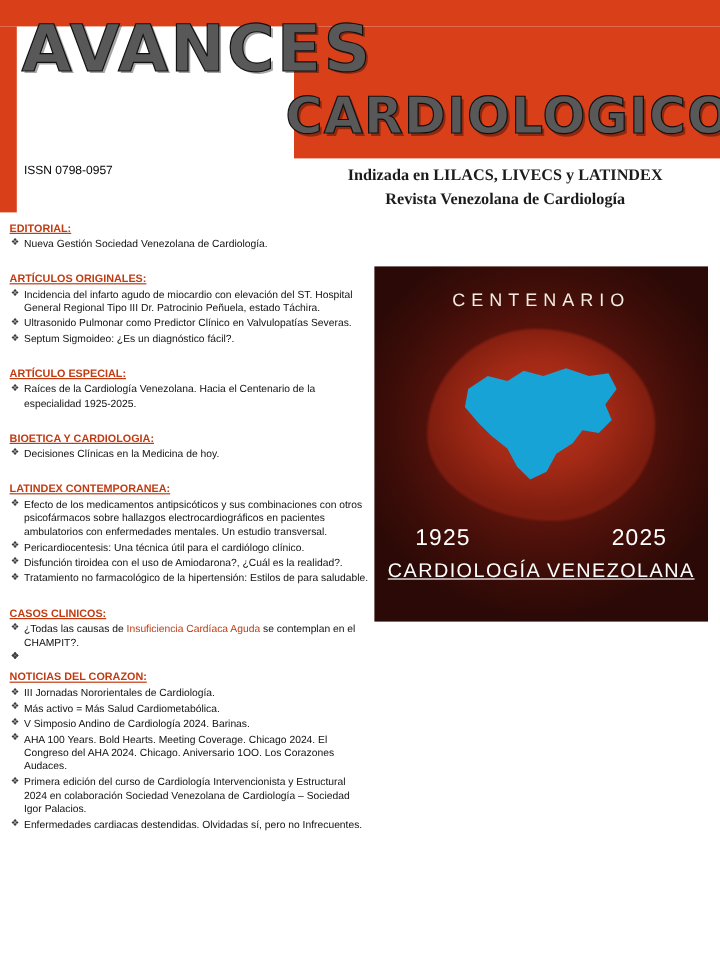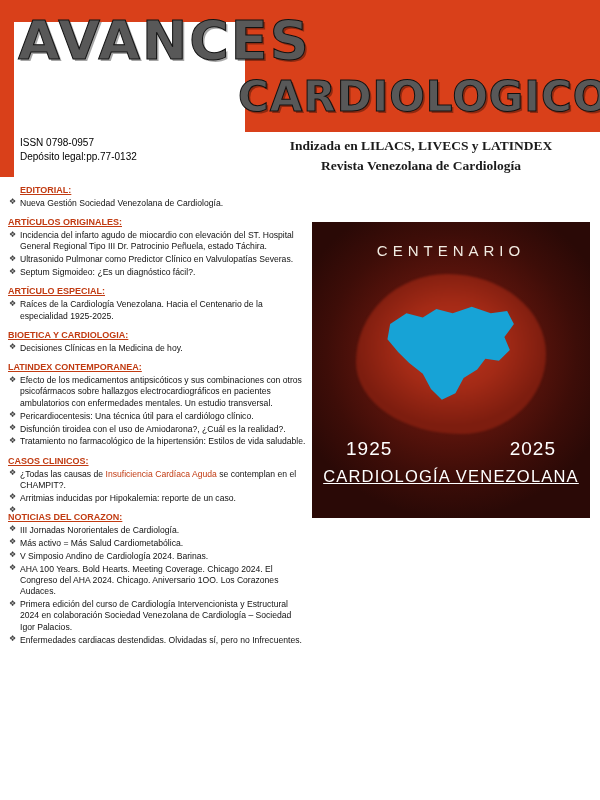--- a/index.html
+++ b/index.html
@@ -110,24 +110,24 @@
     width: 300px;
     font-size: 8.6px;
     line-height: 1.32;
     color: #111;
   }
   .sec-head {
     color: #c13b12;
     font-weight: bold;
     font-size: 9px;
     text-decoration: underline;
-    margin-top: 8px;
+    margin-top: 18px;
     margin-bottom: 1px;
   }
-  .sec-head.first { margin-top: 0; margin-left: 12px; }
+  .sec-head.first { margin-top: 0; }
   .entry {
     position: relative;
     padding-left: 12px;
     margin-bottom: 1.5px;
     text-align: left;
   }
   .entry .bullet {
     position: absolute;
     left: 1px;
     top: -0.5px;
@@ -220,21 +220,20 @@
   <div class="masthead">
     <div class="red-band-top"></div>
     <div class="red-block-right"></div>
     <div class="red-strip-left"></div>
 
     <div class="title-avances">AVANCES</div>
     <div class="title-cardio">CARDIOLOGICOS</div>
 
     <div class="issn">
       <div>ISSN 0798-0957</div>
-      <div>Depósito legal:pp.77-0132</div>
     </div>
 
     <div class="subtitle">
       <div>Indizada en LILACS, LIVECS y LATINDEX</div>
       <div>Revista Venezolana de Cardiología</div>
     </div>
   </div>
 
   <div class="content">
 
@@ -246,24 +245,24 @@
         <div class="entry"><span class="bullet">❖</span><span>Ultrasonido Pulmonar como Predictor Clínico en Valvulopatías Severas.</span></div>
         <div class="entry"><span class="bullet">❖</span><span>Septum Sigmoideo: ¿Es un diagnóstico fácil?.</span></div>
         <div class="sec-head">ARTÍCULO ESPECIAL:</div>
         <div class="entry"><span class="bullet">❖</span><span>Raíces de la Cardiología Venezolana.  Hacia el Centenario de la especialidad 1925-2025.</span></div>
         <div class="sec-head">BIOETICA Y CARDIOLOGIA:</div>
         <div class="entry"><span class="bullet">❖</span><span>Decisiones Clínicas en la Medicina de hoy.</span></div>
         <div class="sec-head">LATINDEX CONTEMPORANEA:</div>
         <div class="entry"><span class="bullet">❖</span><span>Efecto de los medicamentos antipsicóticos y sus combinaciones con otros psicofármacos sobre hallazgos electrocardiográficos en pacientes ambulatorios con enfermedades mentales. Un estudio transversal.</span></div>
         <div class="entry"><span class="bullet">❖</span><span>Pericardiocentesis: Una técnica útil para el cardiólogo clínico.</span></div>
         <div class="entry"><span class="bullet">❖</span><span>Disfunción tiroidea con el uso de Amiodarona?, ¿Cuál es la realidad?.</span></div>
-        <div class="entry"><span class="bullet">❖</span><span>Tratamiento no farmacológico de la hipertensión: Estilos de vida saludable.</span></div>
+        <div class="entry"><span class="bullet">❖</span><span>Tratamiento no farmacológico de la hipertensión: Estilos de para saludable.</span></div>
         <div class="sec-head">CASOS CLINICOS:</div>
         <div class="entry"><span class="bullet">❖</span><span>¿Todas las causas de <span class="hl">Insuficiencia Cardíaca Aguda</span> se contemplan en el CHAMPIT?.</span></div>
-        <div class="entry"><span class="bullet">❖</span><span>Arritmias inducidas por Hipokalemia: reporte de un caso.</span></div>
+        <div class="entry"><span class="bullet">❖</span></div>
         <div class="entry"><span class="bullet">❖</span></div>
         <div class="sec-head">NOTICIAS DEL CORAZON:</div>
         <div class="entry"><span class="bullet">❖</span><span>III Jornadas Nororientales de Cardiología.</span></div>
         <div class="entry"><span class="bullet">❖</span><span>Más activo = Más Salud Cardiometabólica.</span></div>
         <div class="entry"><span class="bullet">❖</span><span>V Simposio Andino de Cardiología 2024. Barinas.</span></div>
         <div class="entry"><span class="bullet">❖</span><span>AHA 100 Years. Bold Hearts. Meeting Coverage. Chicago 2024.  El Congreso del AHA 2024. Chicago. Aniversario 1OO. Los Corazones Audaces.</span></div>
         <div class="entry"><span class="bullet">❖</span><span>Primera edición del curso de Cardiología Intervencionista y Estructural 2024 en colaboración Sociedad Venezolana de Cardiología – Sociedad Igor Palacios.</span></div>
         <div class="entry"><span class="bullet">❖</span><span>Enfermedades cardiacas destendidas. Olvidadas sí, pero no Infrecuentes.</span></div>
       </div>
 

